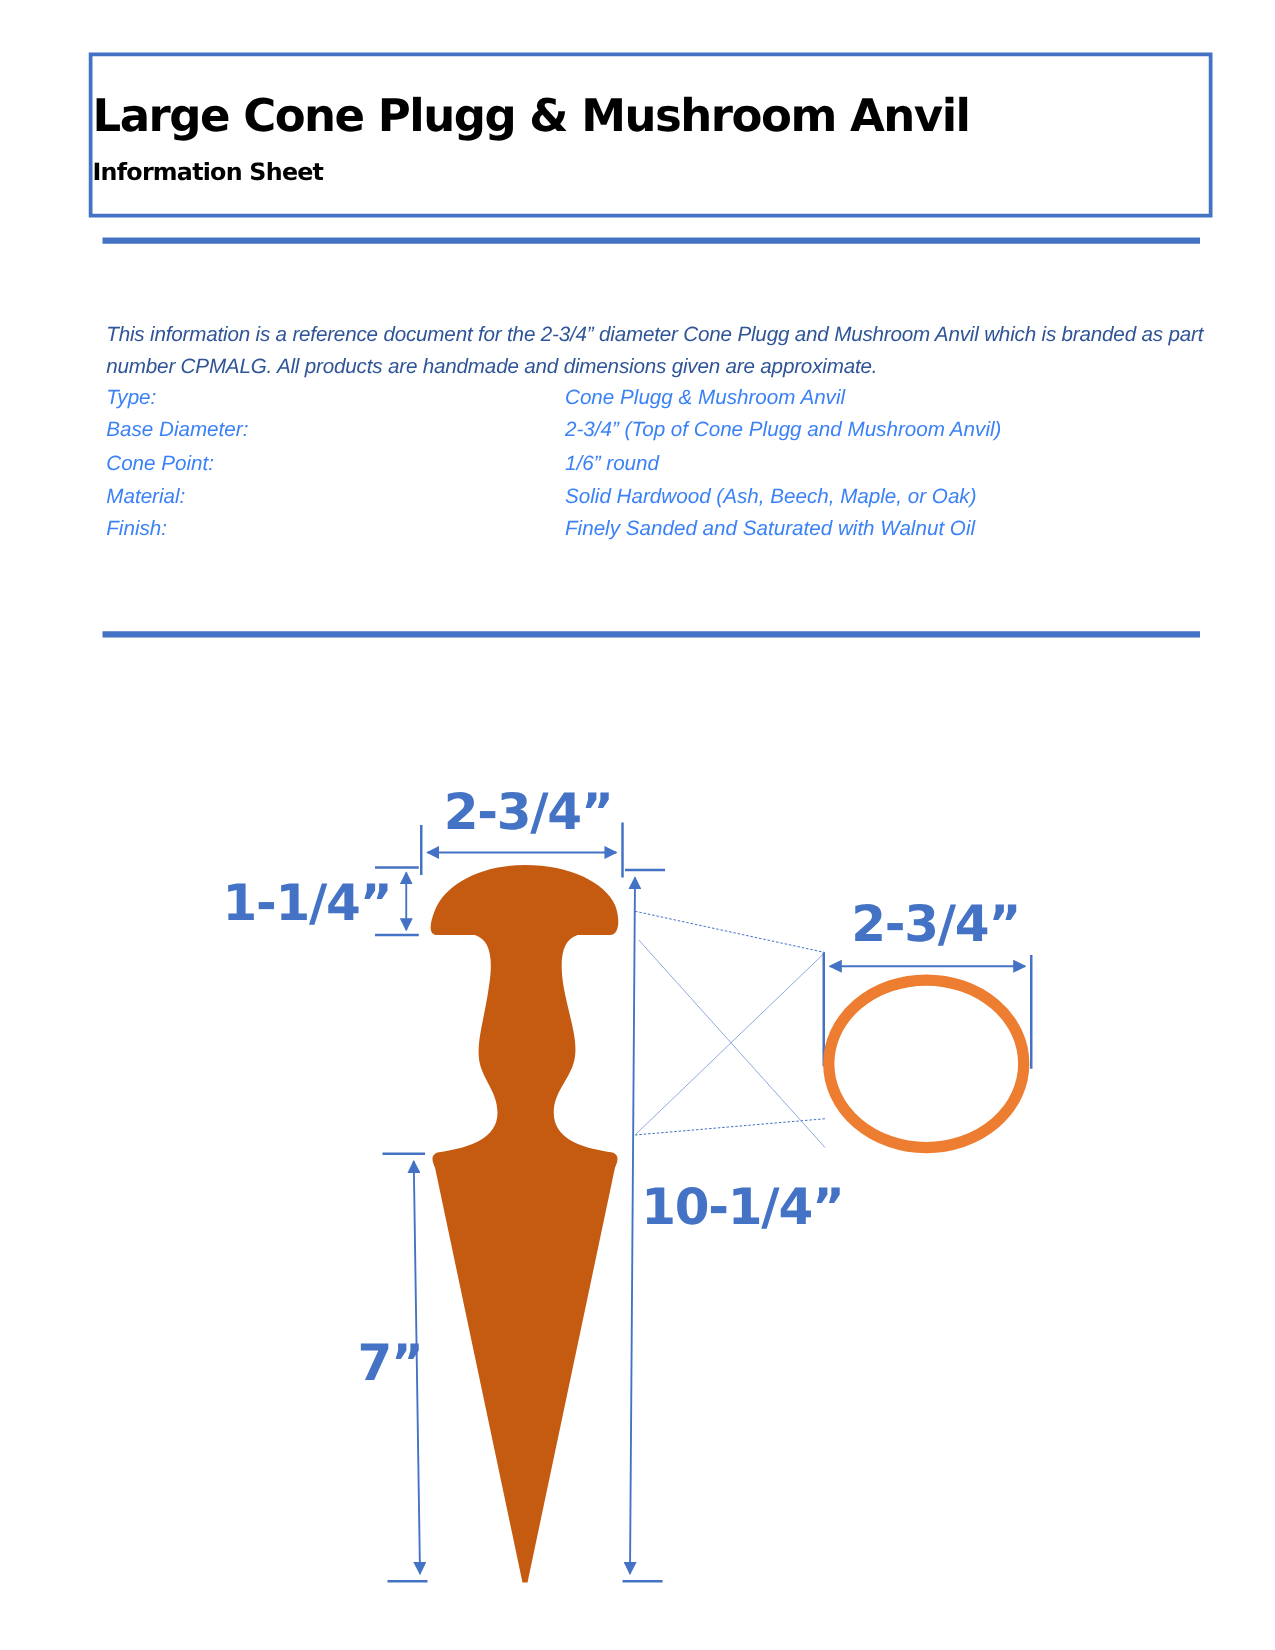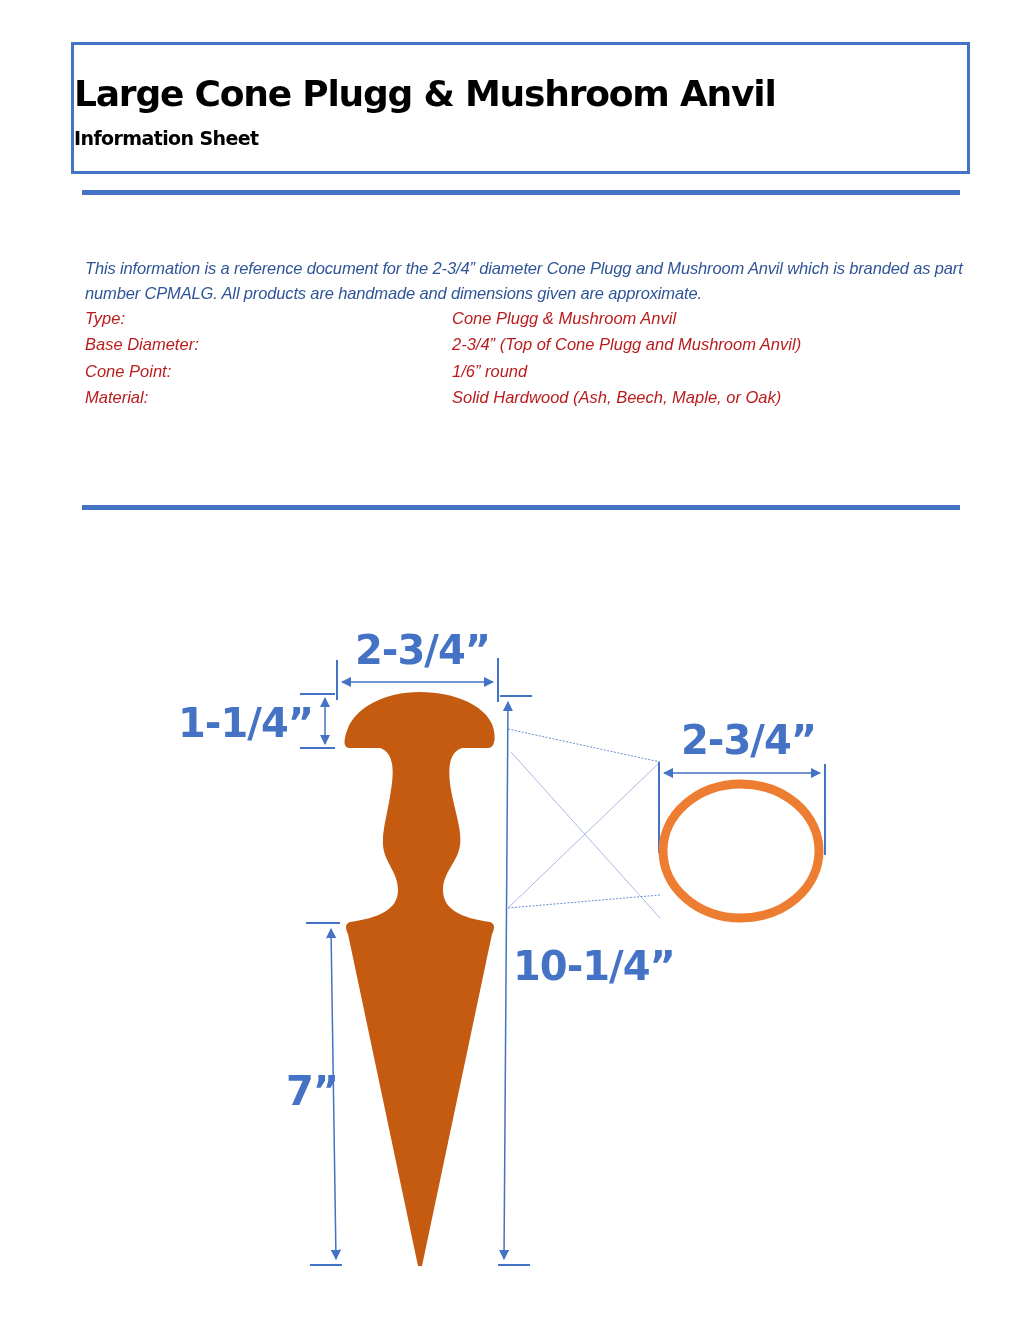--- a/index.html
+++ b/index.html
@@ -3,21 +3,21 @@
 <meta charset="utf-8">
 <style>
   html, body { margin:0; padding:0; background:#ffffff; }
   body { width:1020px; height:1320px; position:relative; overflow:hidden; font-family:"Liberation Sans", sans-serif; }
   .title-box { position:absolute; left:71px; top:42px; width:893px; height:126px; border:3px solid #4472C4; box-sizing:content-box; }
   .title { position:absolute; left:0; right:0; top:28px; text-align:left; font-family:"DejaVu Sans", sans-serif; font-weight:bold; font-size:36px; letter-spacing:-1.2px; color:#000; }
   .subtitle { position:absolute; left:0; right:0; top:82px; font-family:"DejaVu Sans", sans-serif; font-weight:bold; font-size:19px; letter-spacing:-0.6px; color:#000; }
   .rule { position:absolute; left:82px; width:878px; height:5px; background:#4472C4; }
   .intro { position:absolute; left:85px; top:236px; width:880px; font-family:"Liberation Sans", sans-serif; font-style:italic; font-size:16.5px; line-height:24.5px; color:#2F5597; letter-spacing:-0.15px;margin-top:20px; }
   .specs { position:absolute; left:85px; top:309px; width:880px; }
-  .spec-row { position:relative; height:26.3px; font-style:italic; font-size:16.5px; color:#b91c1c; }
+  .spec-row { position:relative; height:26.3px; font-style:italic; font-size:16.5px; color:#3b82f6; }
   .spec-label { position:absolute; left:0; top:0; }
   .spec-value { position:absolute; left:367px; top:0; }
   .dim { position:absolute; font-family:"DejaVu Sans", sans-serif; font-weight:bold; color:#4472C4; letter-spacing:-1px; white-space:nowrap; }
   svg.diagram { position:absolute; left:0; top:0; }
 </style>
 </head>
 <body>
 
 <div class="title-box">
   <div class="title">Large Cone Plugg &amp; Mushroom Anvil</div>
@@ -37,20 +37,24 @@
     <span class="spec-label">Base Diameter:</span>
     <span class="spec-value">2-3/4” (Top of Cone Plugg and Mushroom Anvil)</span>
   </div>
   <div class="spec-row">
     <span class="spec-label">Cone Point:</span>
     <span class="spec-value">1/6” round</span>
   </div>
   <div class="spec-row">
     <span class="spec-label">Material:</span>
     <span class="spec-value">Solid Hardwood (Ash, Beech, Maple, or Oak)</span>
+  </div>
+  <div class="spec-row">
+    <span class="spec-label">Finish:</span>
+    <span class="spec-value">Finely Sanded and Saturated with Walnut Oil</span>
   </div>
 </div>
 
 <div class="rule" style="top:505px;"></div>
 
 <svg class="diagram" width="1020" height="1320" viewBox="0 0 1020 1320">
   <defs>
     <marker id="arr" viewBox="0 0 10 10" refX="9" refY="5" markerWidth="7" markerHeight="7" orient="auto-start-reverse">
       <path d="M0,0 L10,5 L0,10 z" fill="#4472C4"></path>
     </marker>

